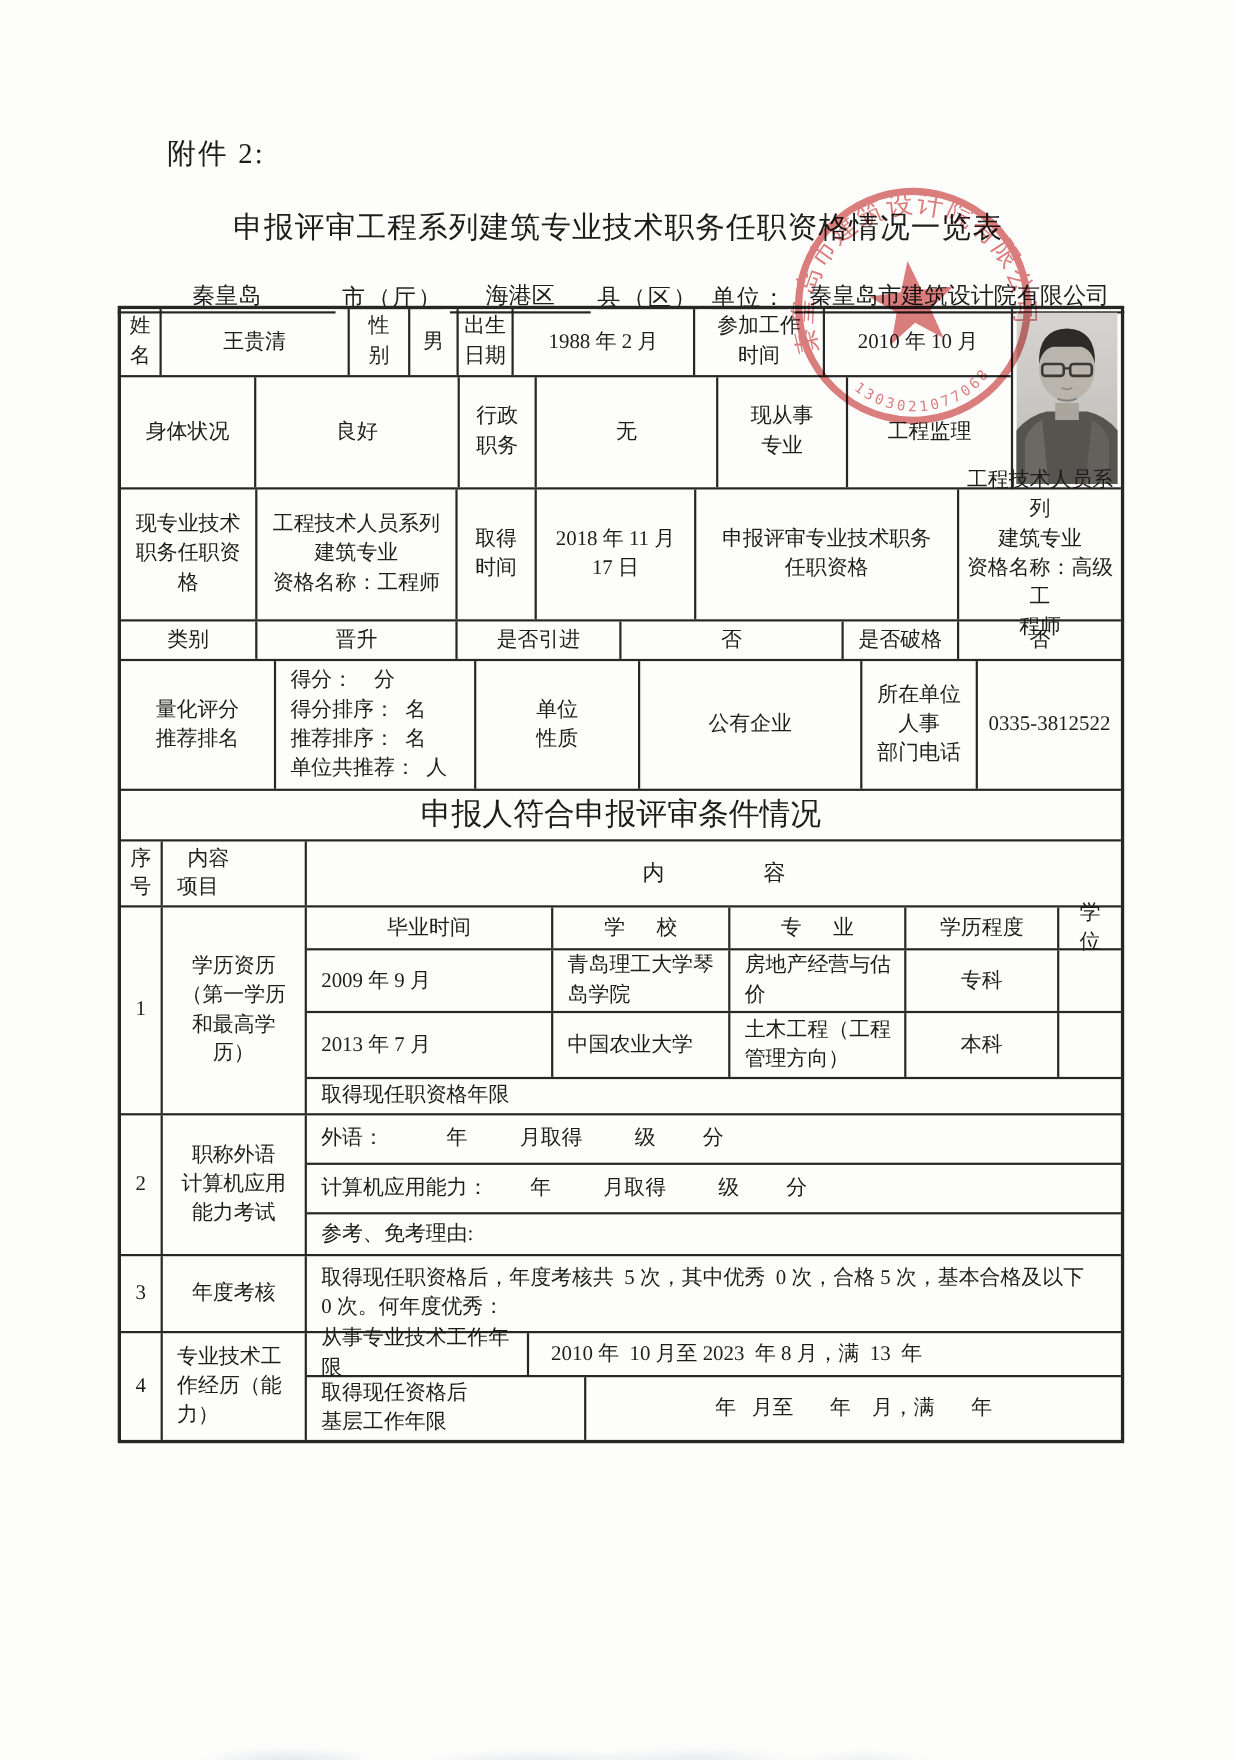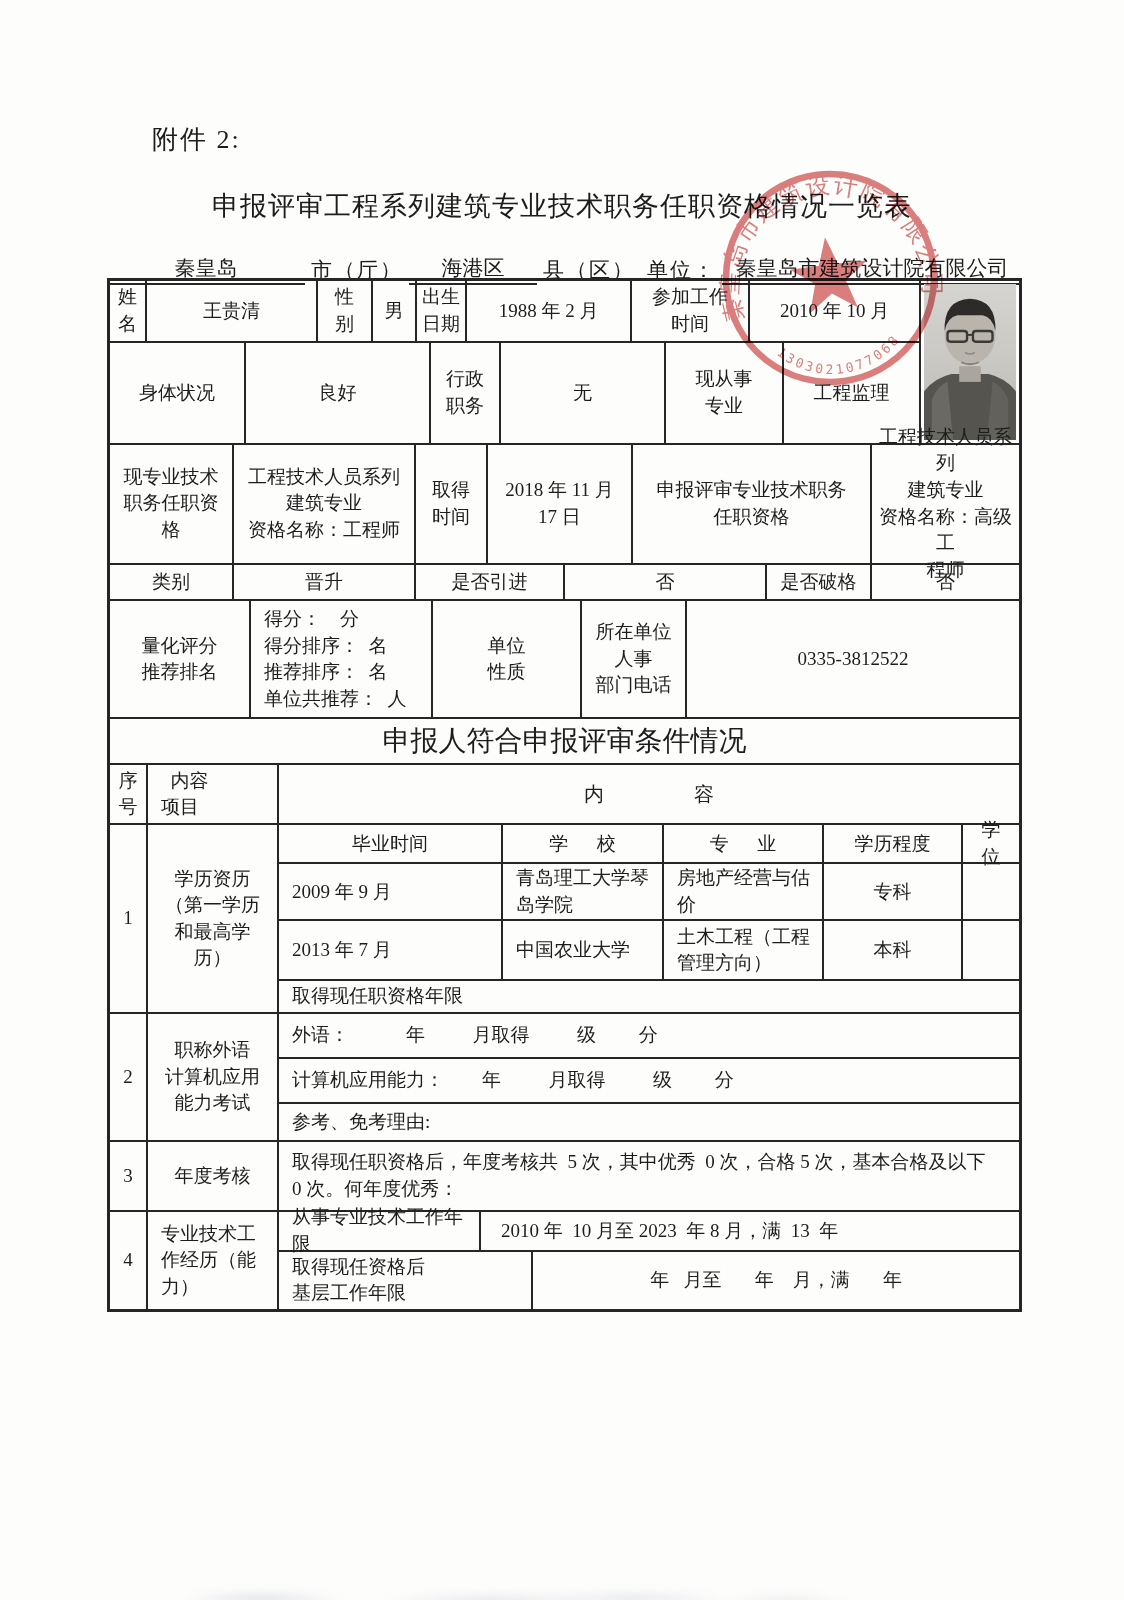--- a/index.html
+++ b/index.html
@@ -68,21 +68,21 @@
 别</div>
           <div class="c" style="width:44px">男</div>
           <div class="c" style="width:50px">出生
 日期</div>
           <div class="c" style="width:165px">1988 年 2 月</div>
           <div class="c" style="width:118px">参加工作
 时间</div>
           <div class="c lastc" style="flex:1">2010 年 10 月</div>
         </div>
         <div class="srow norb" style="flex:1">
-          <div class="c" style="width:136px">身体状况</div>
+          <div class="c" style="width:123px">身体状况</div>
           <div class="c" style="width:185px">良好</div>
           <div class="c" style="width:70px">行政
 职务</div>
           <div class="c" style="width:165px">无</div>
           <div class="c" style="width:118px">现从事
 专业</div>
           <div class="c lastc" style="flex:1">工程监理</div>
         </div>
       </div>
       <div class="photo-cell">
@@ -139,20 +139,21 @@
 
     <div class="row" style="height:121px">
       <div class="c" style="width:141px">量化评分
 推荐排名</div>
       <div class="c lft" style="width:182px">得分：    分
 得分排序：  名
 推荐排序：  名
 单位共推荐：  人</div>
       <div class="c" style="width:149px">单位
 性质</div>
+      <div class="c" style="width:202px">公有企业</div>
       <div class="c" style="width:105px">所在单位
 人事
 部门电话</div>
       <div class="c lastc" style="flex:1">0335-3812522</div>
     </div>
 
     <div class="row" style="height:48px">
       <div class="c lastc" style="flex:1;font-size:28px">申报人符合申报评审条件情况</div>
     </div>
 

